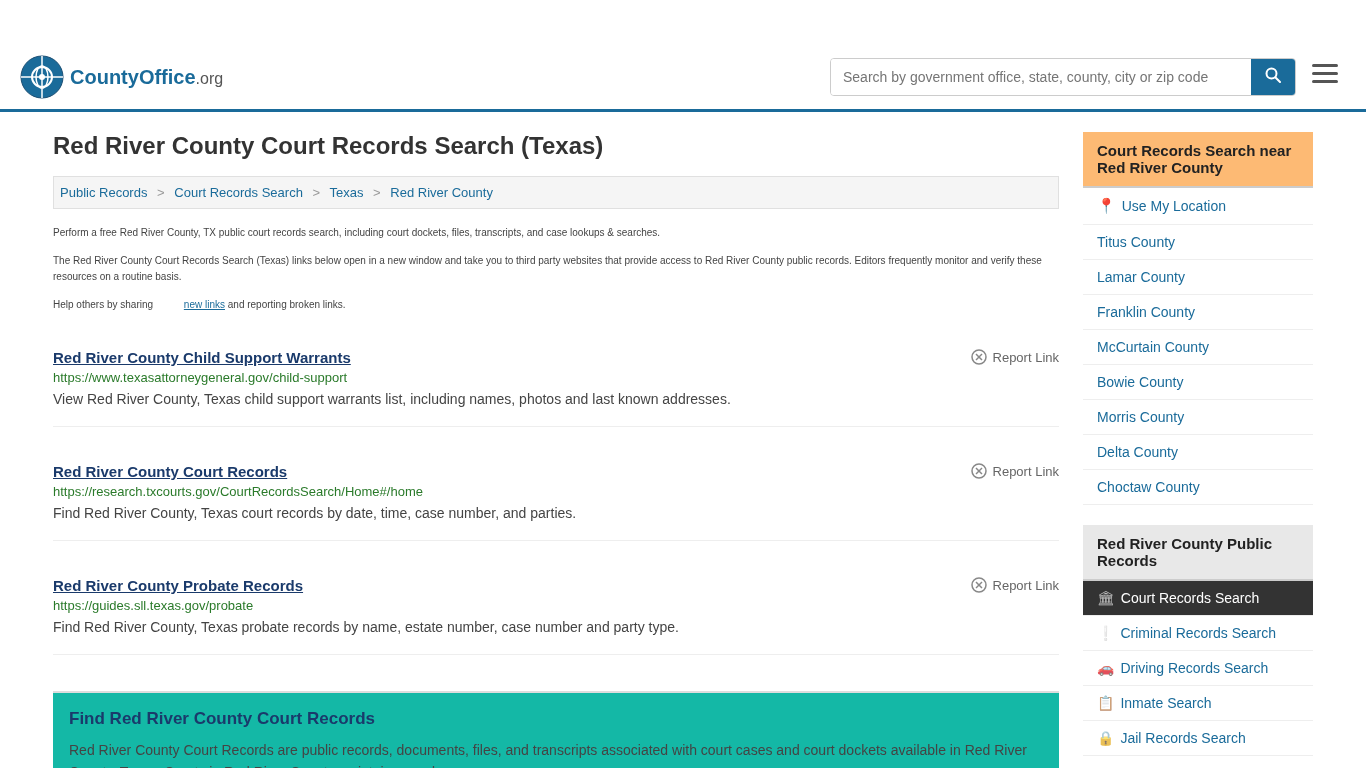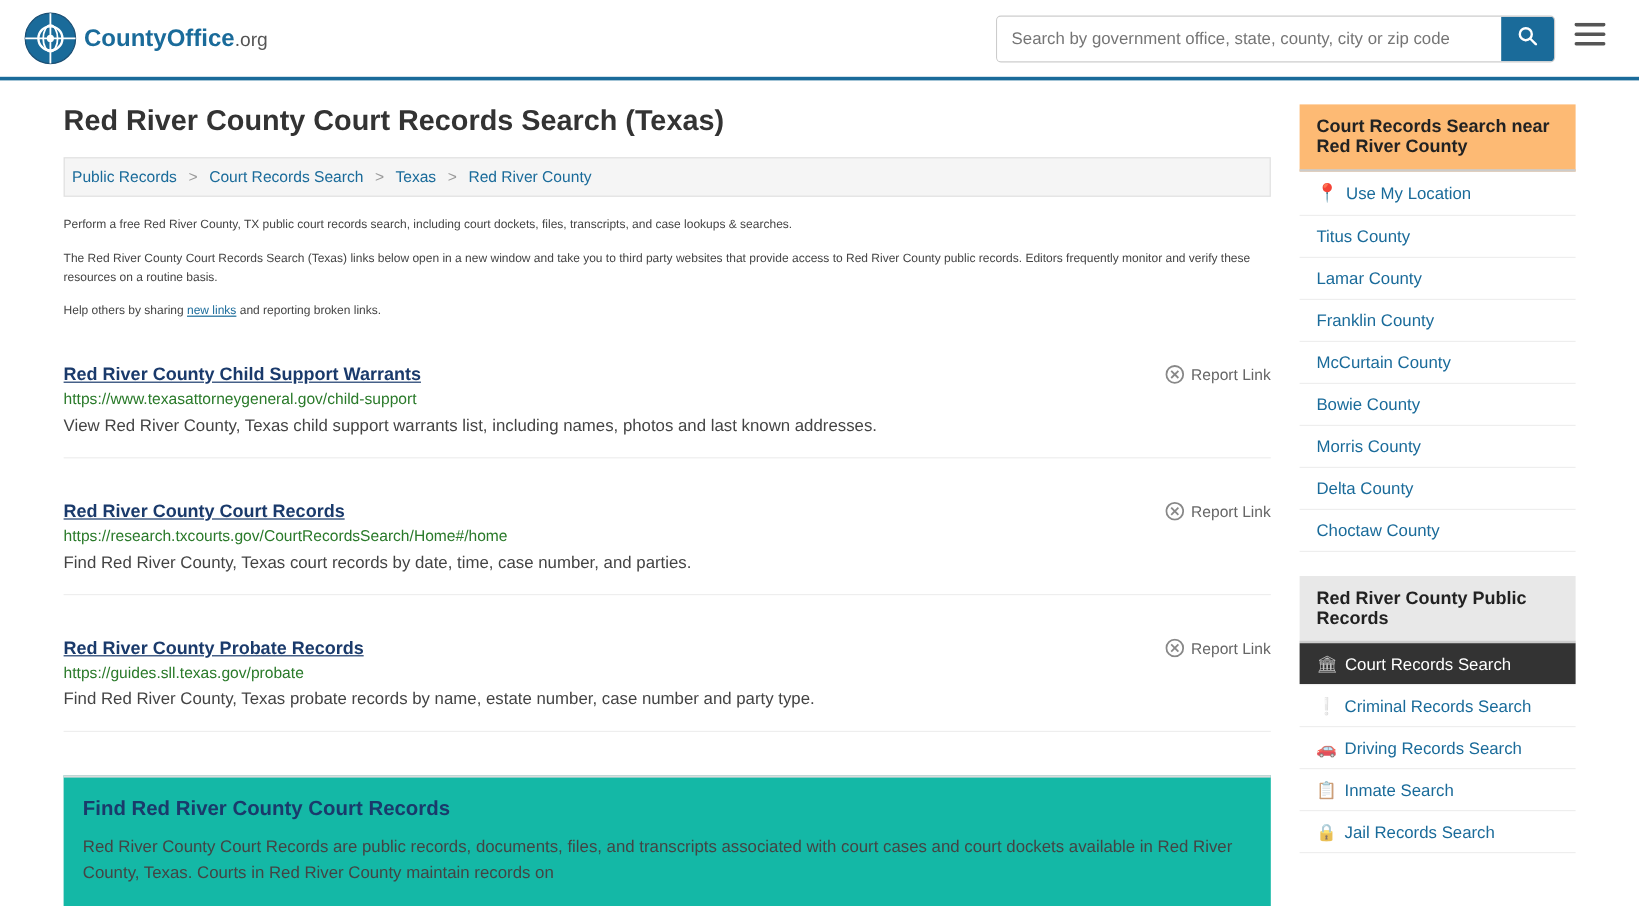--- a/index.html
+++ b/index.html
@@ -6,20 +6,21 @@
     body { font-family: Arial, sans-serif; font-size: 14px; color: #333; background: #fff; }
 
     
     .header {
       background: #fff;
       border-bottom: 3px solid #1a6b9a;
       padding: 10px 20px;
       display: flex;
       align-items: center;
       justify-content: space-between;
+      margin-top: 45px;
     }
     .logo-area {
       display: flex;
       align-items: center;
       gap: 6px;
     }
     .logo-icon {
       width: 44px;
       height: 44px;
     }
@@ -100,20 +101,21 @@
 
     
     .desc-text {
       font-size: 10px;
       color: #444;
       line-height: 1.6;
       margin-bottom: 12px;
     }
     .desc-text a {
       color: #1a6b9a;
+      margin-left: 28px;
     }
 
     
     .record-item {
       margin: 36px 0;
       padding-bottom: 16px;
       border-bottom: 1px solid #eee;
     }
     .record-item-header {
       display: flex;

